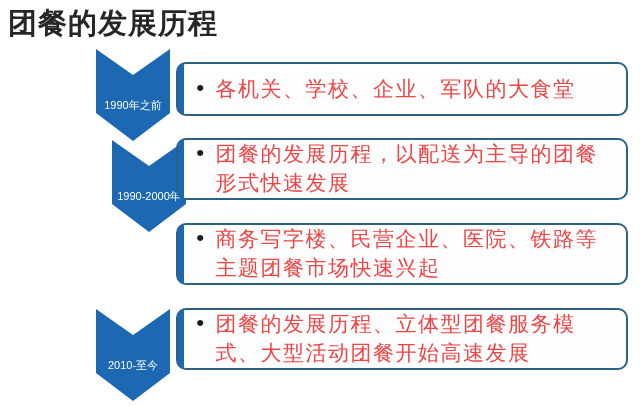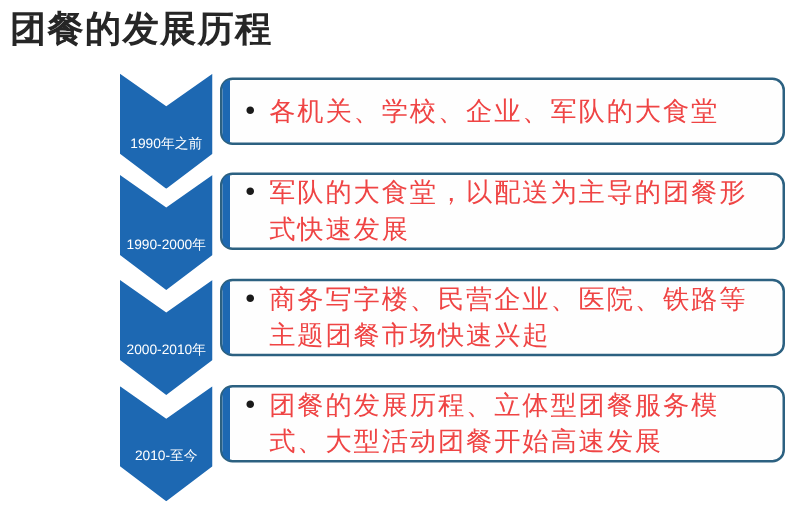--- a/index.html
+++ b/index.html
@@ -14,22 +14,22 @@
     font-family:"Liberation Sans",sans-serif;
   }
   
   .chev{position:absolute;left:96px;width:74px;height:92px;}
   .chev svg{display:block;width:74px;height:92px;}
   .chev .chev-label{
     position:absolute;left:5px;right:5px;bottom:29px;
     text-align:center;color:#ffffff;font-size:11px;line-height:1.3;
     font-family:"Liberation Sans",sans-serif;
   }
-  .chev1{top:59px;}
-  .chev2{top:140px;}
+  .chev1{top:49px;}
+  .chev2{top:140px;margin-left:16px;}
   .chev3{top:224px;}
   .chev4{top:309px;}
   
   .tbox{
     position:absolute;left:176px;width:452px;box-sizing:border-box;
     background:#fefefe;border:2px solid #2c6181;border-radius:10px;
   }
   .tbox .bar{
     position:absolute;left:0;top:0;bottom:0;width:6px;
     background:#1d68b2;border-radius:8px 0 0 8px;
@@ -79,31 +79,25 @@
     <svg viewBox="0 0 74 92">
       <polygon points="0,0 37,26 74,0 74,64 37,92 0,64" fill="#1d68b2"></polygon>
     </svg>
     <div class="chev-label">1990-2000年</div>
   </div>
   <div class="tbox box2">
     <div class="bar"></div>
     <div class="content">
       <div class="bullet-row">
         <span class="bullet">•</span>
-        <span class="desc">军队的大食堂，以配送为主导的团餐形式快速发展</span>
+        <span class="desc">团餐的发展历程，以配送为主导的团餐形式快速发展</span>
       </div>
     </div>
   </div>
 
-  <div class="chev chev3">
-    <svg viewBox="0 0 74 92">
-      <polygon points="0,0 37,26 74,0 74,64 37,92 0,64" fill="#1d68b2"></polygon>
-    </svg>
-    <div class="chev-label">2000-2010年</div>
-  </div>
   <div class="tbox box3">
     <div class="bar"></div>
     <div class="content">
       <div class="bullet-row">
         <span class="bullet">•</span>
         <span class="desc">商务写字楼、民营企业、医院、铁路等主题团餐市场快速兴起</span>
       </div>
     </div>
   </div>
 

